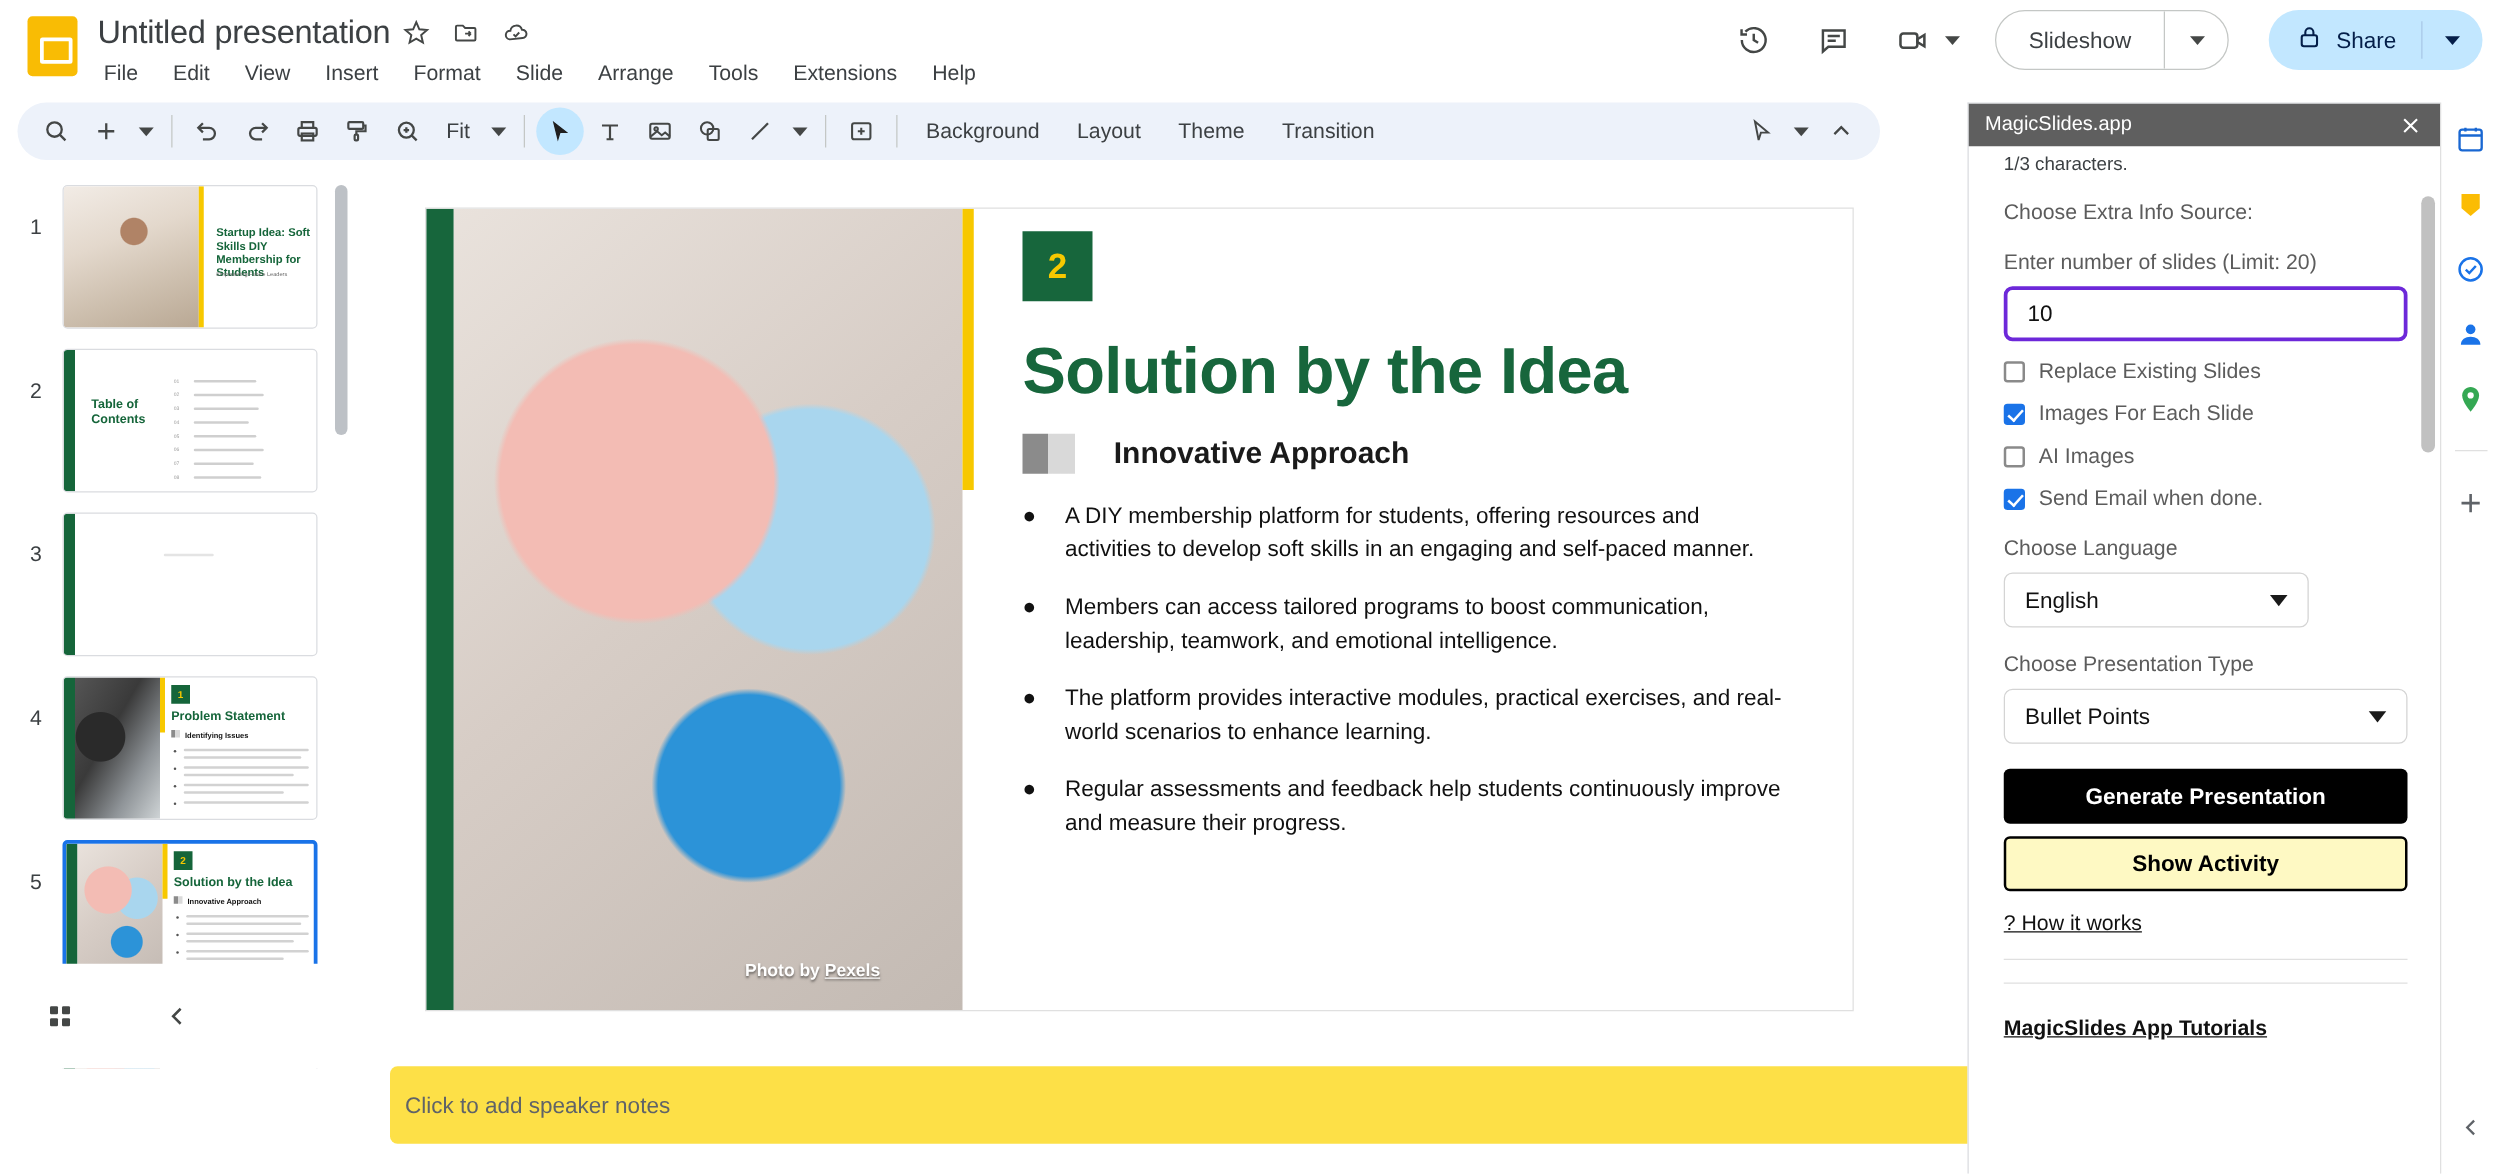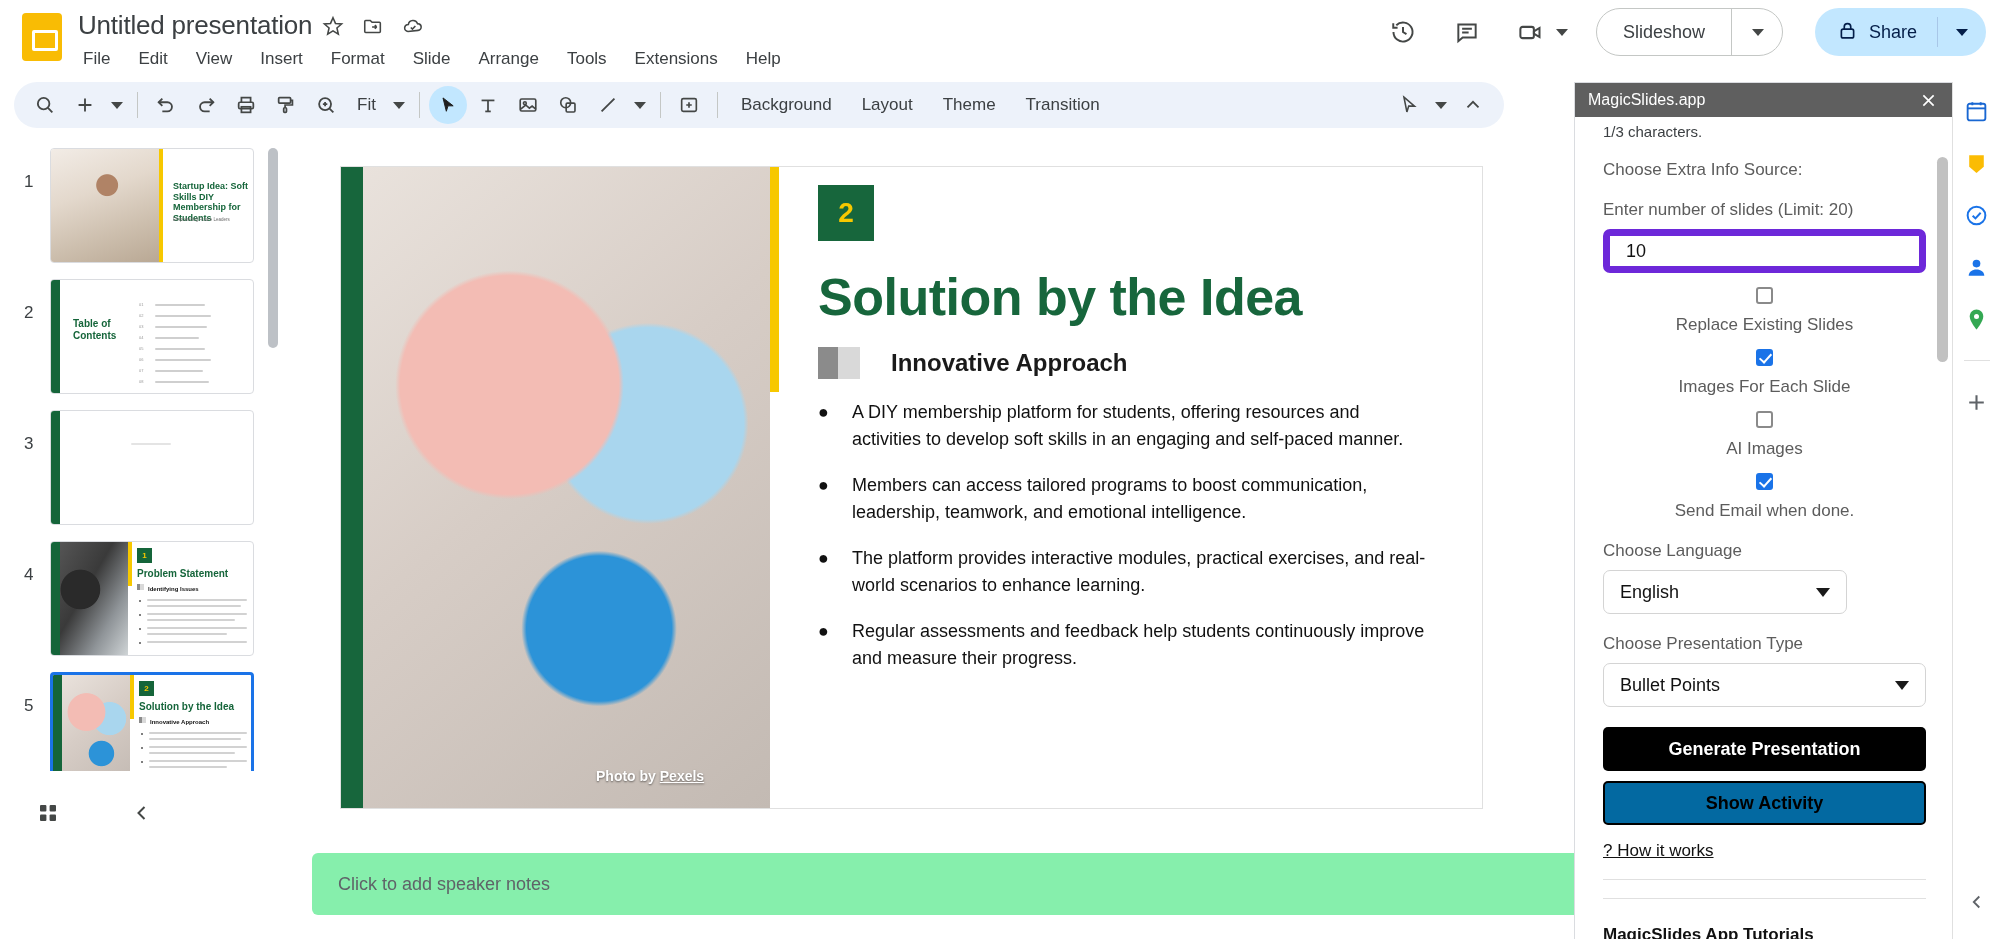--- a/index.html
+++ b/index.html
@@ -159,22 +159,22 @@
   .sl-bullet .dot { width: 34px; flex: 0 0 auto; font-size: 18px; color: #111; line-height: 27px; }
   .sl-bullet .txt { font-size: 18px; color: #111; line-height: 27px; }
   .handle-bar {
     position: absolute; left: 50%; transform: translateX(-50%); bottom: 36px;
     width: 66px; height: 4px; background: #9aa0a6; border-radius: 2px; cursor: ns-resize;
   }
 
   
   .notes {
     position: absolute; left: 312px; bottom: 24px; right: 400px; height: 62px;
-    background: #86efac; border-radius: 6px; display: flex; align-items: center;
-    padding-left: 26px; cursor: text;
+    background: #fde047; border-radius: 6px; display: flex; align-items: center;
+    padding-left: 12px; cursor: text;
   }
   .notes-text { font-size: 18px; color: #5f6368; }
 
   
   .sidebar {
     position: absolute; right: 48px; top: 82px; width: 378px; bottom: 0; background: #fff;
     border-left: 1px solid #dadce0; border-top: 1px solid #dadce0;
   }
   .sb-header {
     height: 34px; background: #5f5f5f; display: flex; align-items: center;
@@ -185,43 +185,43 @@
   .sb-body { position: absolute; left: 0; top: 34px; right: 0; bottom: 0; padding: 0 26px 0 28px; overflow: hidden; }
   .sb-charcount { font-size: 15px; color: #3c4043; padding-top: 6px; }
   .sb-label { font-size: 17px; color: #5c5c5c; margin-top: 20px; margin-bottom: 9px; }
   .sb-select {
     width: 100%; height: 44px; border: 1px solid #d4d4d4; border-radius: 7px; background: #fff;
     display: flex; align-items: center; justify-content: space-between; padding: 0 16px;
     font-size: 18px; color: #111; cursor: pointer;
   }
   .sb-select.narrow { width: 244px; }
   .sb-input {
-    width: 100%; height: 44px; border: 7px solid #6d28d9; border-radius: 7px; background: #fff;
+    width: 100%; height: 44px; border: 3px solid #6d28d9; border-radius: 7px; background: #fff;
     display: flex; align-items: center; padding: 0 16px; font-size: 18px; color: #111;
   }
   .sel-caret { width: 0; height: 0; border-left: 7px solid transparent; border-right: 7px solid transparent;
     border-top: 9px solid #1a1a1a; }
-  .cb-row { display: flex; align-items: center; gap: 11px; margin-top: 14px; flex-direction: column; }
+  .cb-row { display: flex; align-items: center; gap: 11px; margin-top: 14px; }
   .cb {
     width: 17px; height: 17px; border: 2px solid #8a8a8a; border-radius: 3px; background: #fff;
     flex: 0 0 auto; cursor: pointer; position: relative;
   }
   .cb.checked { background: #1a73e8; border-color: #1a73e8; }
   .cb.checked::after {
     content: ""; position: absolute; left: 4px; top: 0px; width: 5px; height: 10px;
     border: solid #fff; border-width: 0 2px 2px 0; transform: rotate(42deg);
   }
   .cb-label { font-size: 17px; color: #5c5c5c; }
   .btn-primary {
     width: 100%; height: 44px; background: #000; color: #fff; border-radius: 5px; margin-top: 20px;
     display: flex; align-items: center; justify-content: center; font-size: 18px; font-weight: bold;
     cursor: pointer;
   }
   .btn-secondary {
-    width: 100%; height: 44px; background: #0369a1; color: #000; border: 2px solid #000; border-radius: 5px;
+    width: 100%; height: 44px; background: #fef9c3; color: #000; border: 2px solid #000; border-radius: 5px;
     margin-top: 10px; display: flex; align-items: center; justify-content: center; font-size: 18px;
     font-weight: bold; cursor: pointer;
   }
   .sb-link { display: inline-block; font-size: 17px; color: #111; text-decoration: underline;
     margin-top: 16px; cursor: pointer; }
   .sb-hr { height: 1px; background: #e0e0e0; margin-top: 18px; }
   .sb-hr2 { height: 1px; background: #e0e0e0; margin-top: 18px; }
   .sb-tut { display: inline-block; font-size: 17px; color: #111; text-decoration: underline;
     margin-top: 26px; font-weight: bold; cursor: pointer; }
   .sb-scroll {

